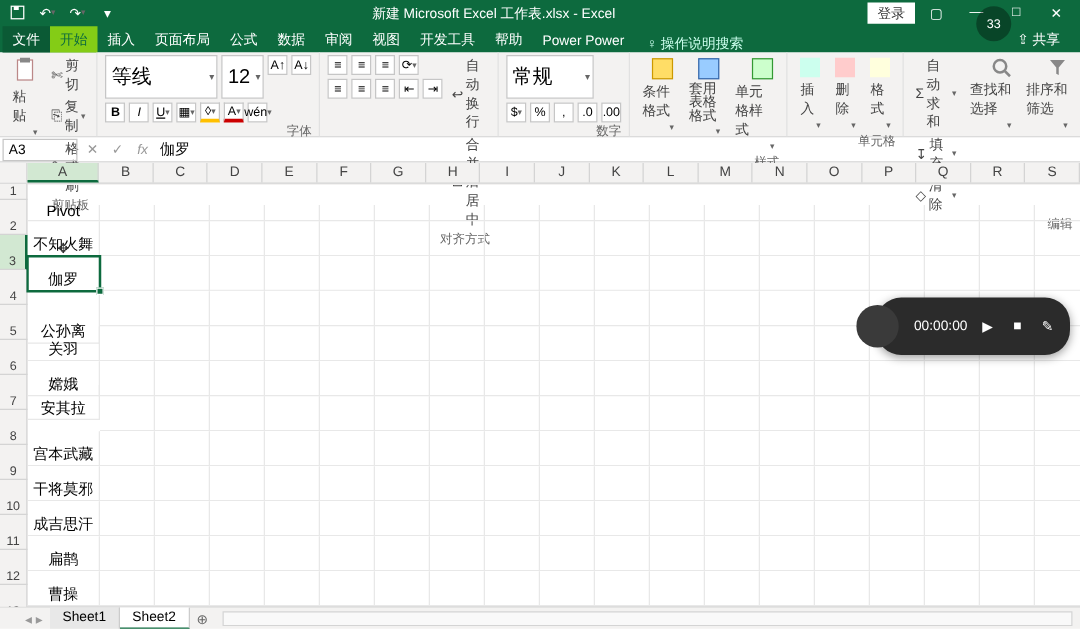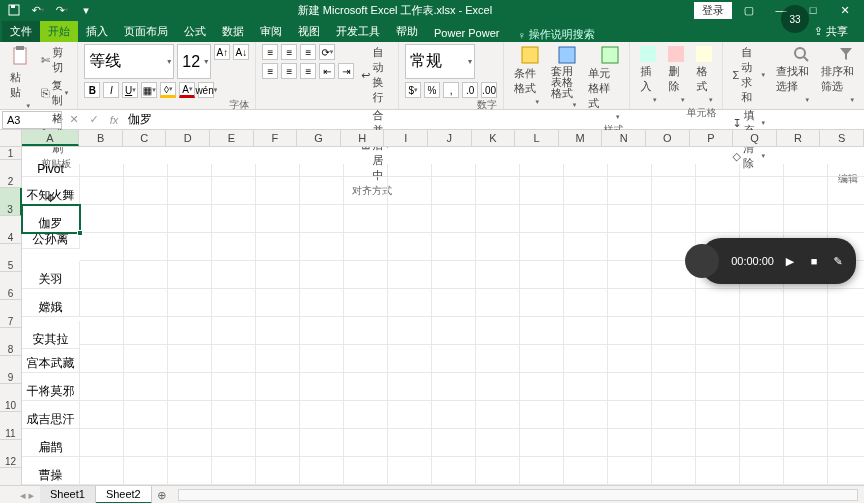--- a/index.html
+++ b/index.html
@@ -368,21 +368,21 @@
       <div class="cell" style="left: 432px; top: 58px; width: 44px; height: 28px;"></div>
       <div class="cell" style="left: 476px; top: 58px; width: 44px; height: 28px;"></div>
       <div class="cell" style="left: 520px; top: 58px; width: 44px; height: 28px;"></div>
       <div class="cell" style="left: 564px; top: 58px; width: 44px; height: 28px;"></div>
       <div class="cell" style="left: 608px; top: 58px; width: 44px; height: 28px;"></div>
       <div class="cell" style="left: 652px; top: 58px; width: 44px; height: 28px;"></div>
       <div class="cell" style="left: 696px; top: 58px; width: 44px; height: 28px;"></div>
       <div class="cell" style="left: 740px; top: 58px; width: 44px; height: 28px;"></div>
       <div class="cell" style="left: 784px; top: 58px; width: 44px; height: 28px;"></div>
       <div class="cell" style="left: 828px; top: 58px; width: 44px; height: 28px;"></div>
-      <div class="cell" style="left: 22px; top: 86px; width: 58px; height: 16px;">公孙离</div>
+      <div class="cell" style="left: 22px; top: 86px; width: 58px; height: 42px;">公孙离</div>
       <div class="cell" style="left: 80px; top: 86px; width: 44px; height: 28px;"></div>
       <div class="cell" style="left: 124px; top: 86px; width: 44px; height: 28px;"></div>
       <div class="cell" style="left: 168px; top: 86px; width: 44px; height: 28px;"></div>
       <div class="cell" style="left: 212px; top: 86px; width: 44px; height: 28px;"></div>
       <div class="cell" style="left: 256px; top: 86px; width: 44px; height: 28px;"></div>
       <div class="cell" style="left: 300px; top: 86px; width: 44px; height: 28px;"></div>
       <div class="cell" style="left: 344px; top: 86px; width: 44px; height: 28px;"></div>
       <div class="cell" style="left: 388px; top: 86px; width: 44px; height: 28px;"></div>
       <div class="cell" style="left: 432px; top: 86px; width: 44px; height: 28px;"></div>
       <div class="cell" style="left: 476px; top: 86px; width: 44px; height: 28px;"></div>
@@ -425,21 +425,21 @@
       <div class="cell" style="left: 432px; top: 142px; width: 44px; height: 28px;"></div>
       <div class="cell" style="left: 476px; top: 142px; width: 44px; height: 28px;"></div>
       <div class="cell" style="left: 520px; top: 142px; width: 44px; height: 28px;"></div>
       <div class="cell" style="left: 564px; top: 142px; width: 44px; height: 28px;"></div>
       <div class="cell" style="left: 608px; top: 142px; width: 44px; height: 28px;"></div>
       <div class="cell" style="left: 652px; top: 142px; width: 44px; height: 28px;"></div>
       <div class="cell" style="left: 696px; top: 142px; width: 44px; height: 28px;"></div>
       <div class="cell" style="left: 740px; top: 142px; width: 44px; height: 28px;"></div>
       <div class="cell" style="left: 784px; top: 142px; width: 44px; height: 28px;"></div>
       <div class="cell" style="left: 828px; top: 142px; width: 44px; height: 28px;"></div>
-      <div class="cell" style="left: 22px; top: 174px; width: 58px; height: 28px;">安其拉</div>
+      <div class="cell" style="left: 22px; top: 161px; width: 58px; height: 28px;">安其拉</div>
       <div class="cell" style="left: 80px; top: 170px; width: 44px; height: 28px;"></div>
       <div class="cell" style="left: 124px; top: 170px; width: 44px; height: 28px;"></div>
       <div class="cell" style="left: 168px; top: 170px; width: 44px; height: 28px;"></div>
       <div class="cell" style="left: 212px; top: 170px; width: 44px; height: 28px;"></div>
       <div class="cell" style="left: 256px; top: 170px; width: 44px; height: 28px;"></div>
       <div class="cell" style="left: 300px; top: 170px; width: 44px; height: 28px;"></div>
       <div class="cell" style="left: 344px; top: 170px; width: 44px; height: 28px;"></div>
       <div class="cell" style="left: 388px; top: 170px; width: 44px; height: 28px;"></div>
       <div class="cell" style="left: 432px; top: 170px; width: 44px; height: 28px;"></div>
       <div class="cell" style="left: 476px; top: 170px; width: 44px; height: 28px;"></div>

